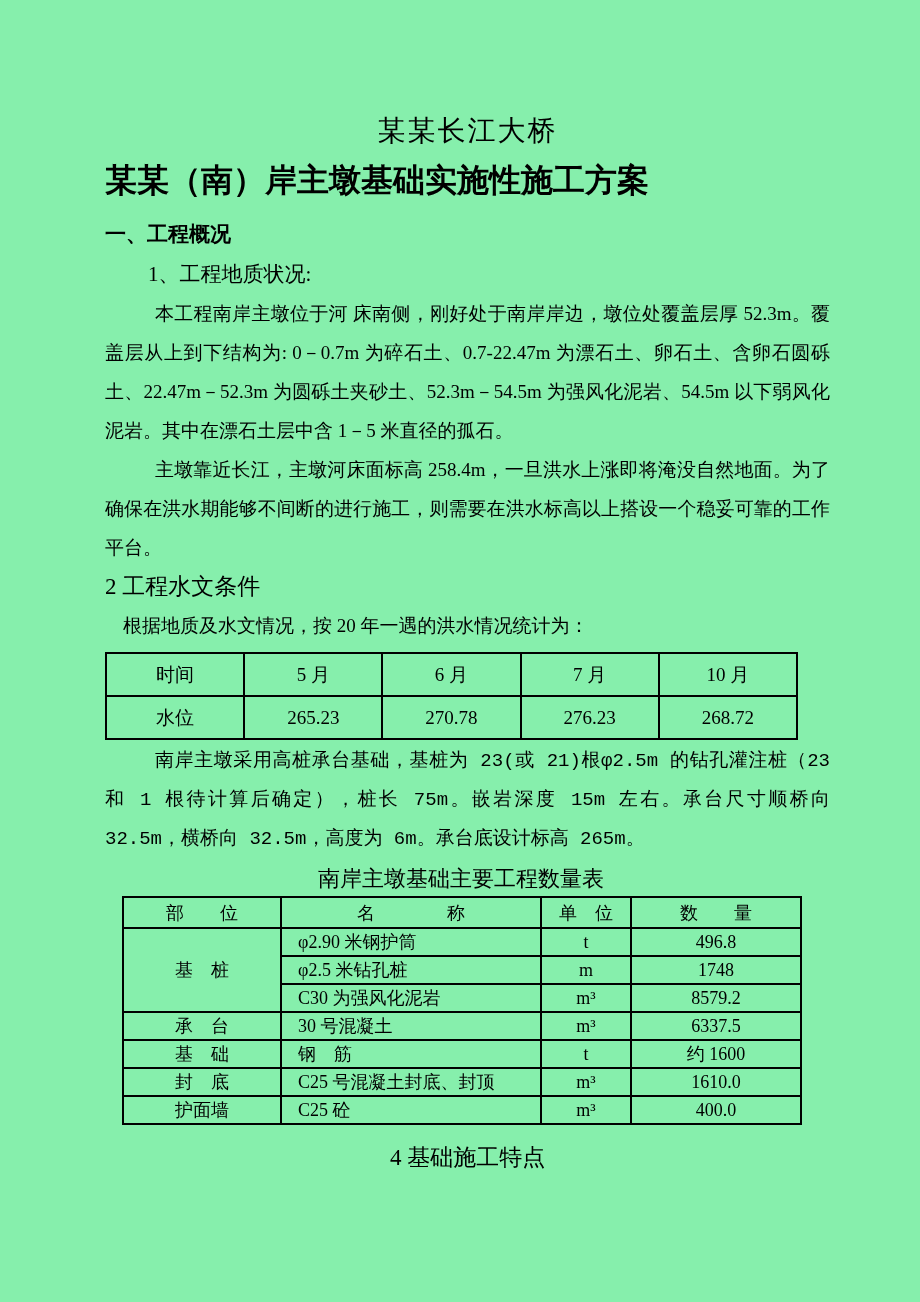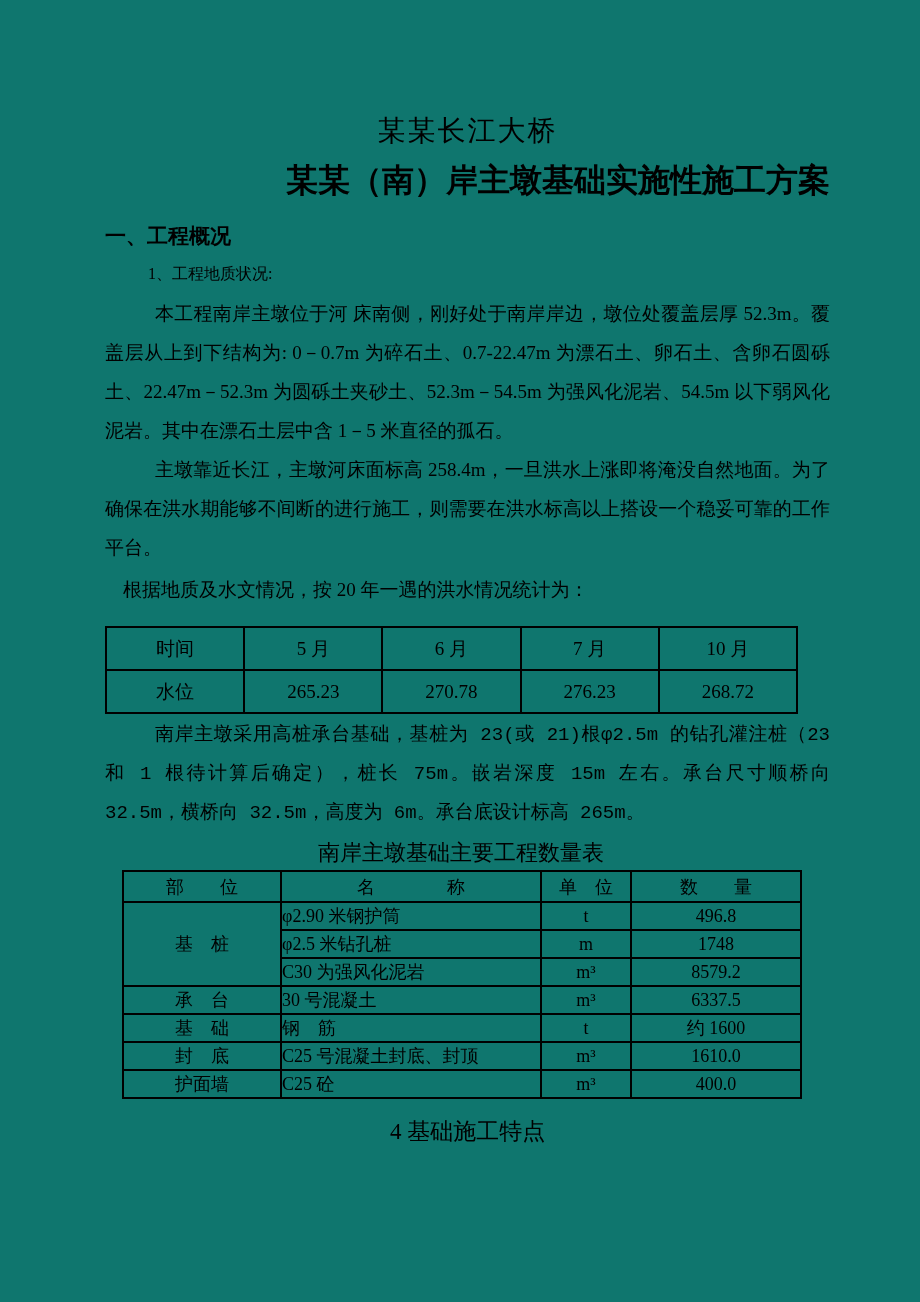--- a/index.html
+++ b/index.html
@@ -1,50 +1,50 @@
 <!DOCTYPE html>
 <html><head>
 <meta charset="utf-8">
 <style>
   html, body { margin: 0; padding: 0; background: #ffffff; }
   .page {
     position: relative;
     width: 920px;
     height: 1302px;
-    background: #0f766e;
+    background: #86efac;
     color: #000000;
     font-family: "Liberation Serif", "DejaVu Serif", serif;
     box-sizing: border-box;
     padding: 113px 90px 0 105px;
     overflow: hidden;
   }
   .doc-title {
     font-size: 28px;
     line-height: 36px;
     text-align: center;
     letter-spacing: 2px;
     margin: 0;
   }
   .doc-subtitle {
     font-family: "Liberation Sans", "DejaVu Sans", sans-serif;
     font-weight: bold;
     font-size: 32px;
     line-height: 46px;
-    text-align: right;
+    text-align: left;
     margin-top: 8px;
   }
   .h-level1 {
-    font-family: Liberation Sans, sans-serif;
+    font-family: Liberation Mono, monospace;
     font-weight: bold;
     font-size: 21px;
     line-height: 30px;
     margin-top: 18px;
   }
   .sub-heading {
-    font-size: 16px;
+    font-size: 21px;
     line-height: 32px;
     margin-top: 7px;
     padding-left: 43px;
   }
   .body-para {
     font-size: 19px;
     line-height: 39px;
     text-align: justify;
     text-indent: 50px;
     margin: 0;
@@ -60,21 +60,21 @@
   .intro-line {
     font-size: 19px;
     line-height: 36px;
     text-indent: 18px;
     margin: 5px 0 0 0;
   }
   table { border-collapse: collapse; table-layout: fixed; }
   td { border: 2px solid #000000; vertical-align: middle; overflow: hidden; }
   .flood-table {
     width: 693px;
-    margin-top: 18px;
+    margin-top: 8px;
   }
   .flood-table td {
     width: 20%;
     height: 39px;
     text-align: center;
     font-size: 19px;
   }
   .qty-title {
     font-size: 22px;
     line-height: 30px;
@@ -90,36 +90,37 @@
     font-size: 18px;
     text-align: center;
     height: 26px;
     padding: 0;
   }
   .qty-table tr.hdr td { height: 29px; }
   .qty-table col.c-part { width: 158px; }
   .qty-table col.c-name { width: 260px; }
   .qty-table col.c-unit { width: 90px; }
   .qty-table col.c-qty  { width: 170px; }
-  .qty-table td.name { text-align: left; padding-left: 0; }
+  .qty-table td.name { text-align: left; padding-left: 16px; }
 </style>
 </head>
 <body>
 
 <div class="page">
 
   <div class="doc-title">某某长江大桥</div>
   <div class="doc-subtitle">某某（南）岸主墩基础实施性施工方案</div>
 
   <div class="h-level1">一、工程概况</div>
   <div class="sub-heading">1、工程地质状况:</div>
 
   <p class="body-para mt4">本工程南岸主墩位于河 床南侧，刚好处于南岸岸边，墩位处覆盖层厚 52.3m。覆盖层从上到下结构为: 0－0.7m 为碎石土、0.7-22.47m 为漂石土、卵石土、含卵石圆砾土、22.47m－52.3m 为圆砾土夹砂土、52.3m－54.5m 为强风化泥岩、54.5m 以下弱风化泥岩。其中在漂石土层中含 1－5 米直径的孤石。</p>
   <p class="body-para">主墩靠近长江，主墩河床面标高 258.4m，一旦洪水上涨即将淹没自然地面。为了确保在洪水期能够不间断的进行施工，则需要在洪水标高以上搭设一个稳妥可靠的工作平台。</p>
 
+  <div class="h-num">2 工程水文条件</div>
   <p class="intro-line">根据地质及水文情况，按 20 年一遇的洪水情况统计为：</p>
 
   <table class="flood-table">
     <tbody>
       <tr>
         <td>时间</td>
         <td>5 月</td>
         <td>6 月</td>
         <td>7 月</td>
         <td>10 月</td>

